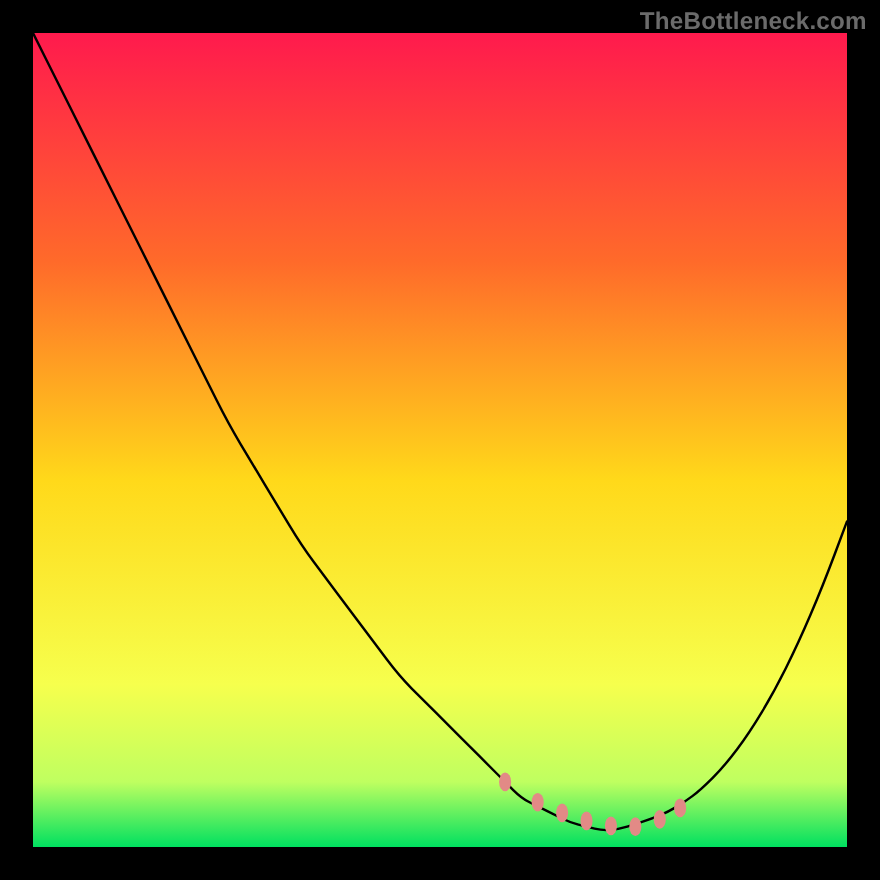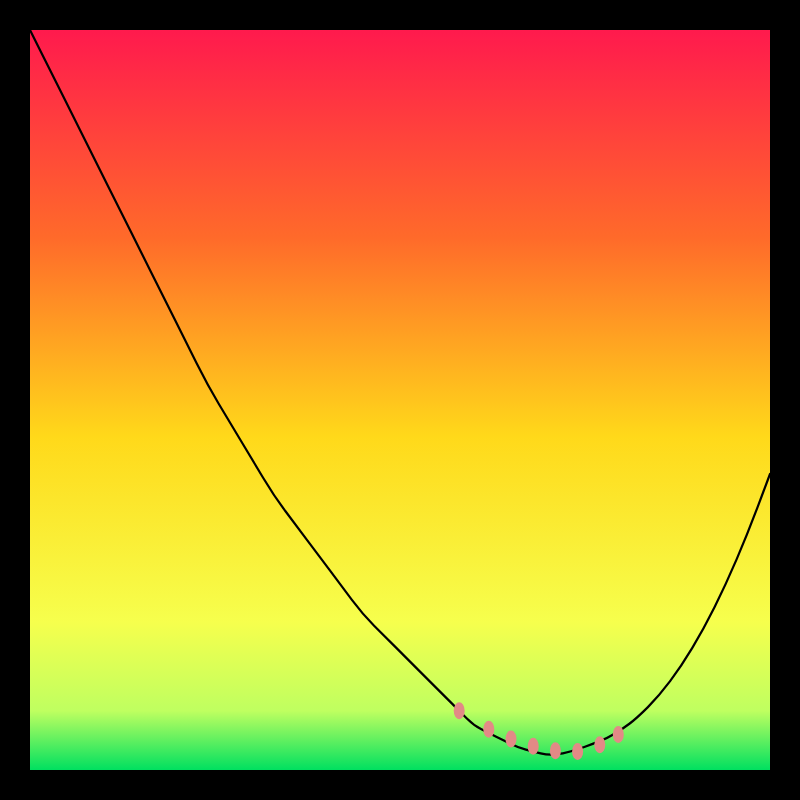--- a/index.html
+++ b/index.html
@@ -20,20 +20,21 @@
     position: absolute;
     left: 30px; top: 30px;
     width: 740px; height: 740px;
   }
   .plot svg { display: block; }
 </style>
 </head>
 <body>
 
 <div class="frame">
+  <div class="watermark">TheBottleneck.com</div>
   <div class="plot">
     <svg id="chart-svg" width="740" height="740" viewBox="0 0 740 740">
       <defs>
         <linearGradient id="bg-grad" x1="0" y1="0" x2="0" y2="1">
           <stop id="g0" offset="0%" stop-color="#ff1a4d"></stop>
           <stop id="g1" offset="28%" stop-color="#ff6a2a"></stop>
           <stop id="g2" offset="55%" stop-color="#ffd91a"></stop>
           <stop id="g3" offset="80%" stop-color="#f6ff4d"></stop>
           <stop id="g4" offset="92%" stop-color="#bfff60"></stop>
           <stop id="g5" offset="100%" stop-color="#00e060"></stop>

